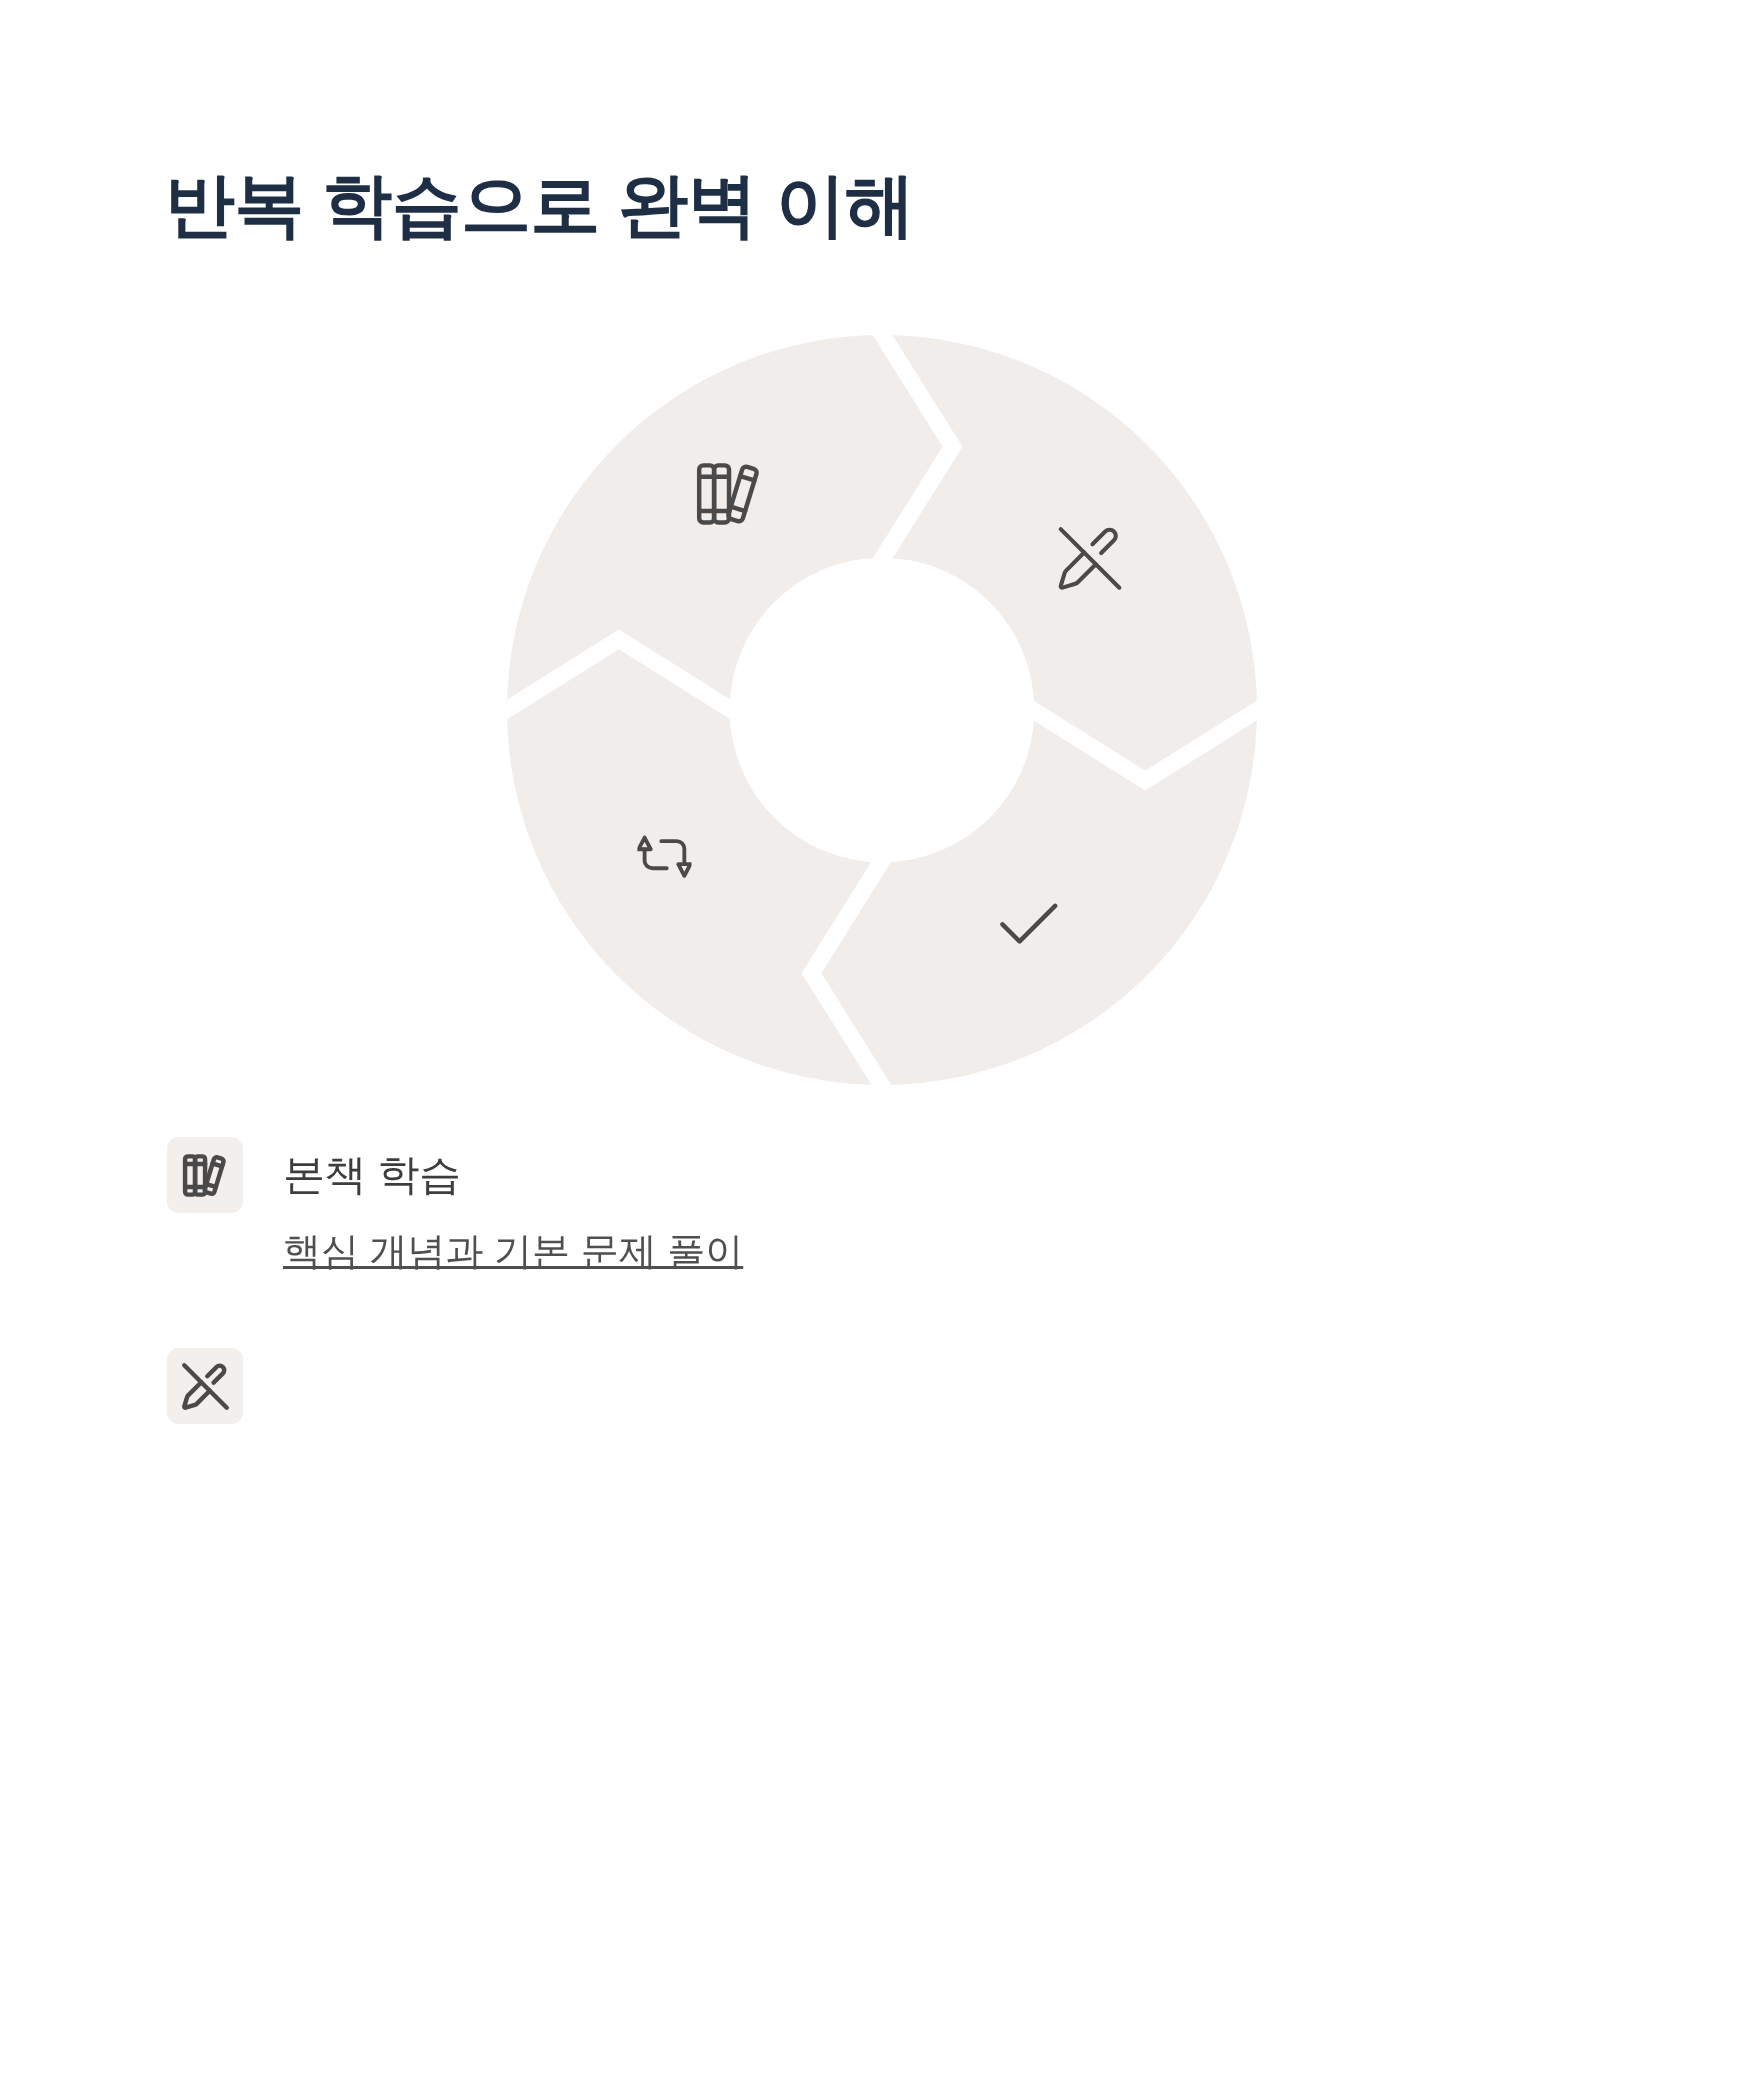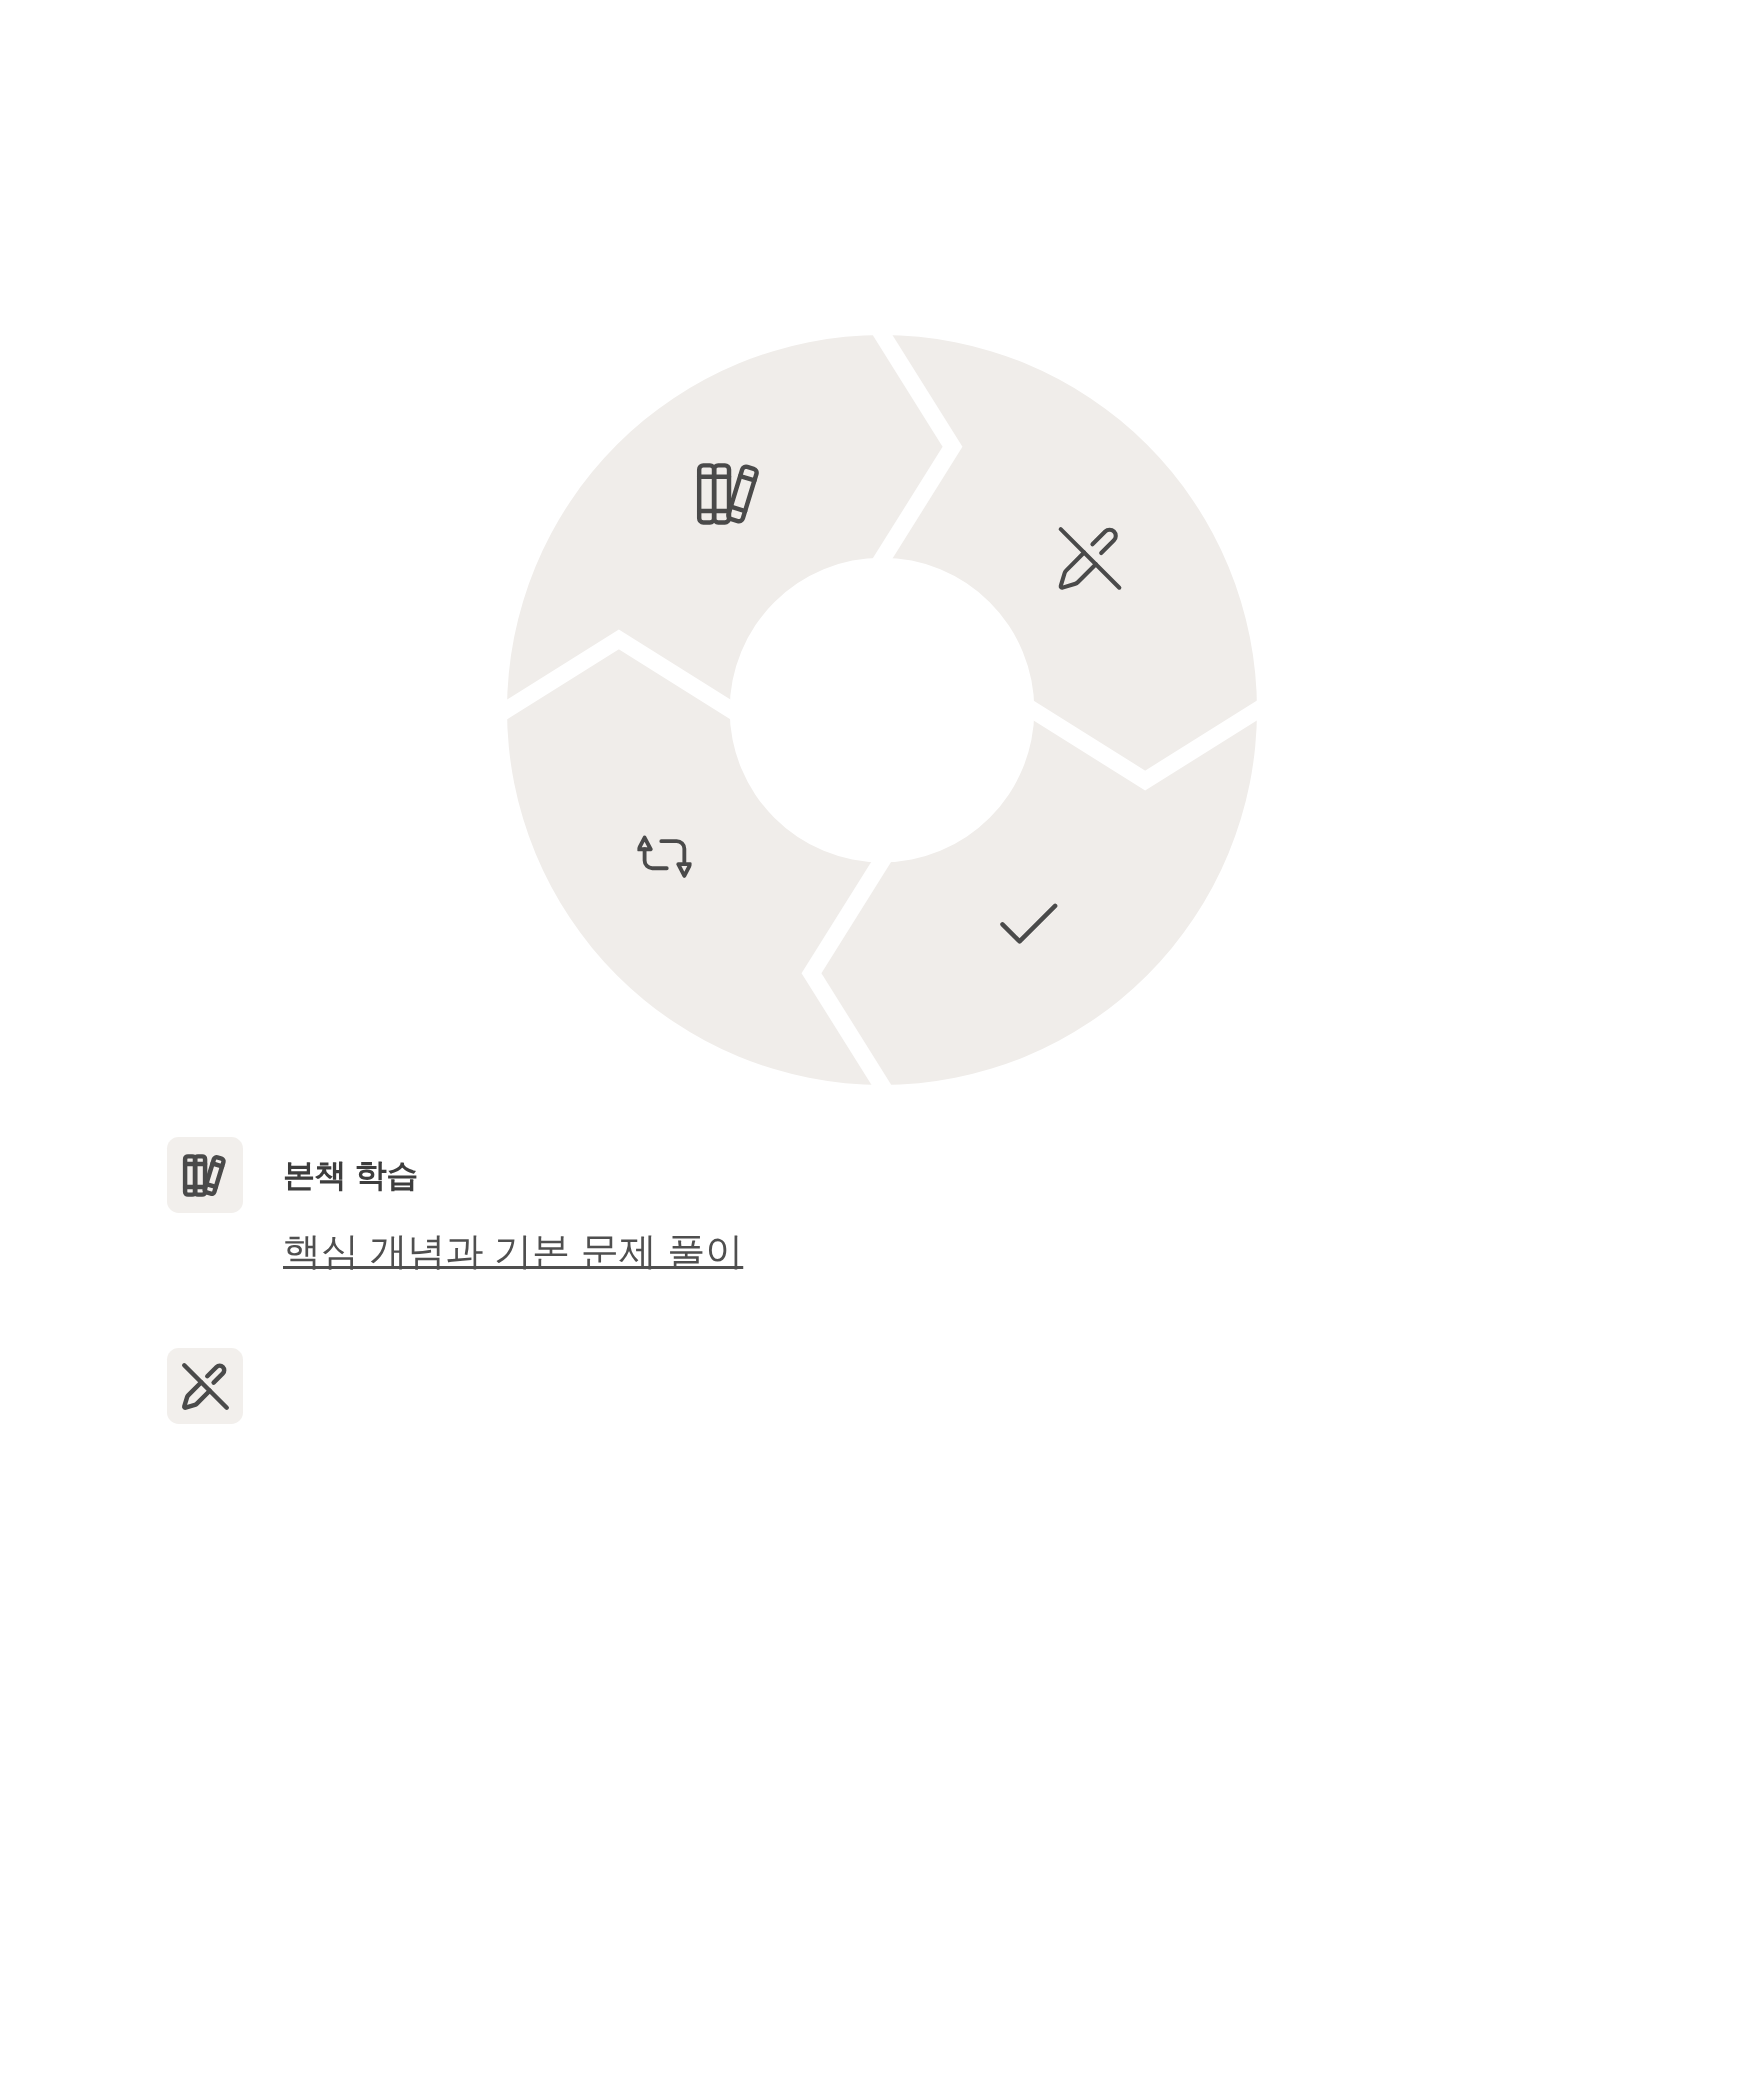--- a/index.html
+++ b/index.html
@@ -69,42 +69,43 @@
     flex:0 0 76px;
     background:var(--c-chip_bg);
     border-radius:11.7px;
     display:flex;
     align-items:center;
     justify-content:center;
   }
   .chip svg{display:block;width:51px;height:51px;color:var(--c-icon);}
   .texts{margin-left:40px;}
   .item-title{
-    font-size:32px;
+    font-size:42px;
     line-height:76px;
-    font-weight:700;
+    font-weight:400;
     letter-spacing:-0.4px;
     color:var(--c-legend_title);
     white-space:nowrap;
   }
   .item-desc{
     margin-top:19px;
     font-size:38px;
     line-height:38px;
     font-weight:400;
     color:var(--c-legend_desc);
     white-space:nowrap;
     text-decoration:underline;
   }
 </style>
 </head>
 <body>
 
 <main class="canvas">
 
+  <h1 class="page-title">반복 학습으로 완벽 이해</h1>
 
   <figure class="donut">
     <svg viewBox="0 0 1024 1024" xmlns="http://www.w3.org/2000/svg" aria-hidden="true">
       <defs>
         <symbol id="i-books" viewBox="0 0 24 24">
           <g fill="none" stroke="currentColor" stroke-linecap="round" stroke-linejoin="round">
             <rect x="2.4" y="3" width="4.7" height="18" rx="1.3"></rect>
             <line x1="2.4" y1="6.6" x2="7.1" y2="6.6"></line>
             <line x1="2.4" y1="17.4" x2="7.1" y2="17.4"></line>
             <rect x="7.1" y="3" width="4.7" height="18" rx="1.3"></rect>

